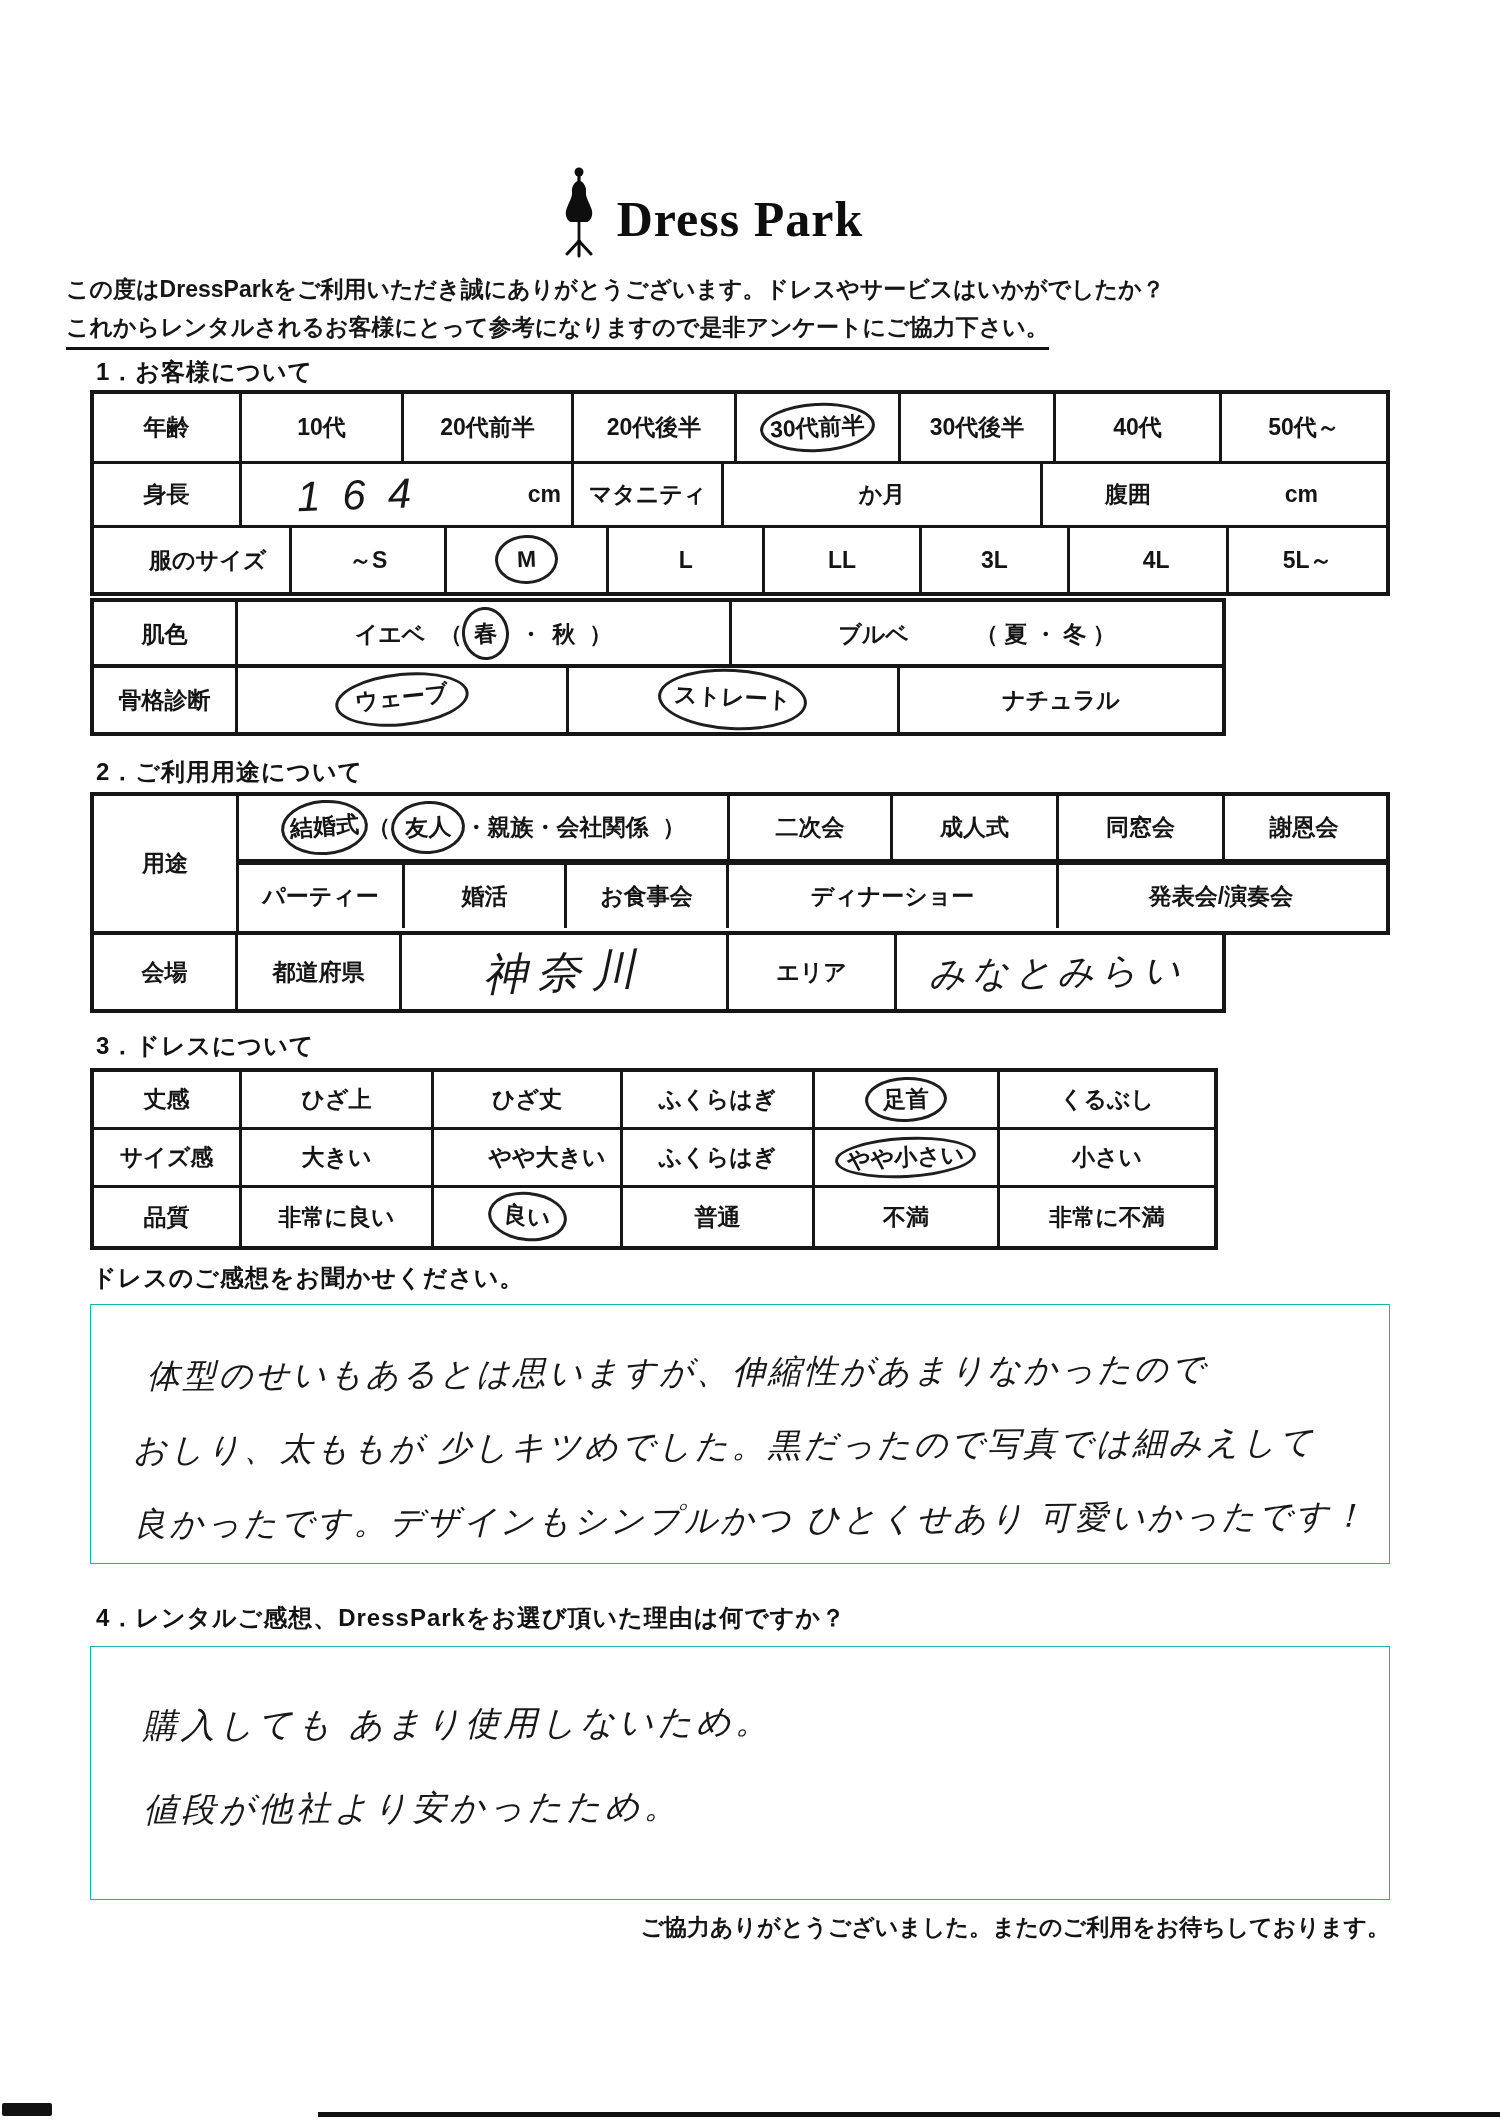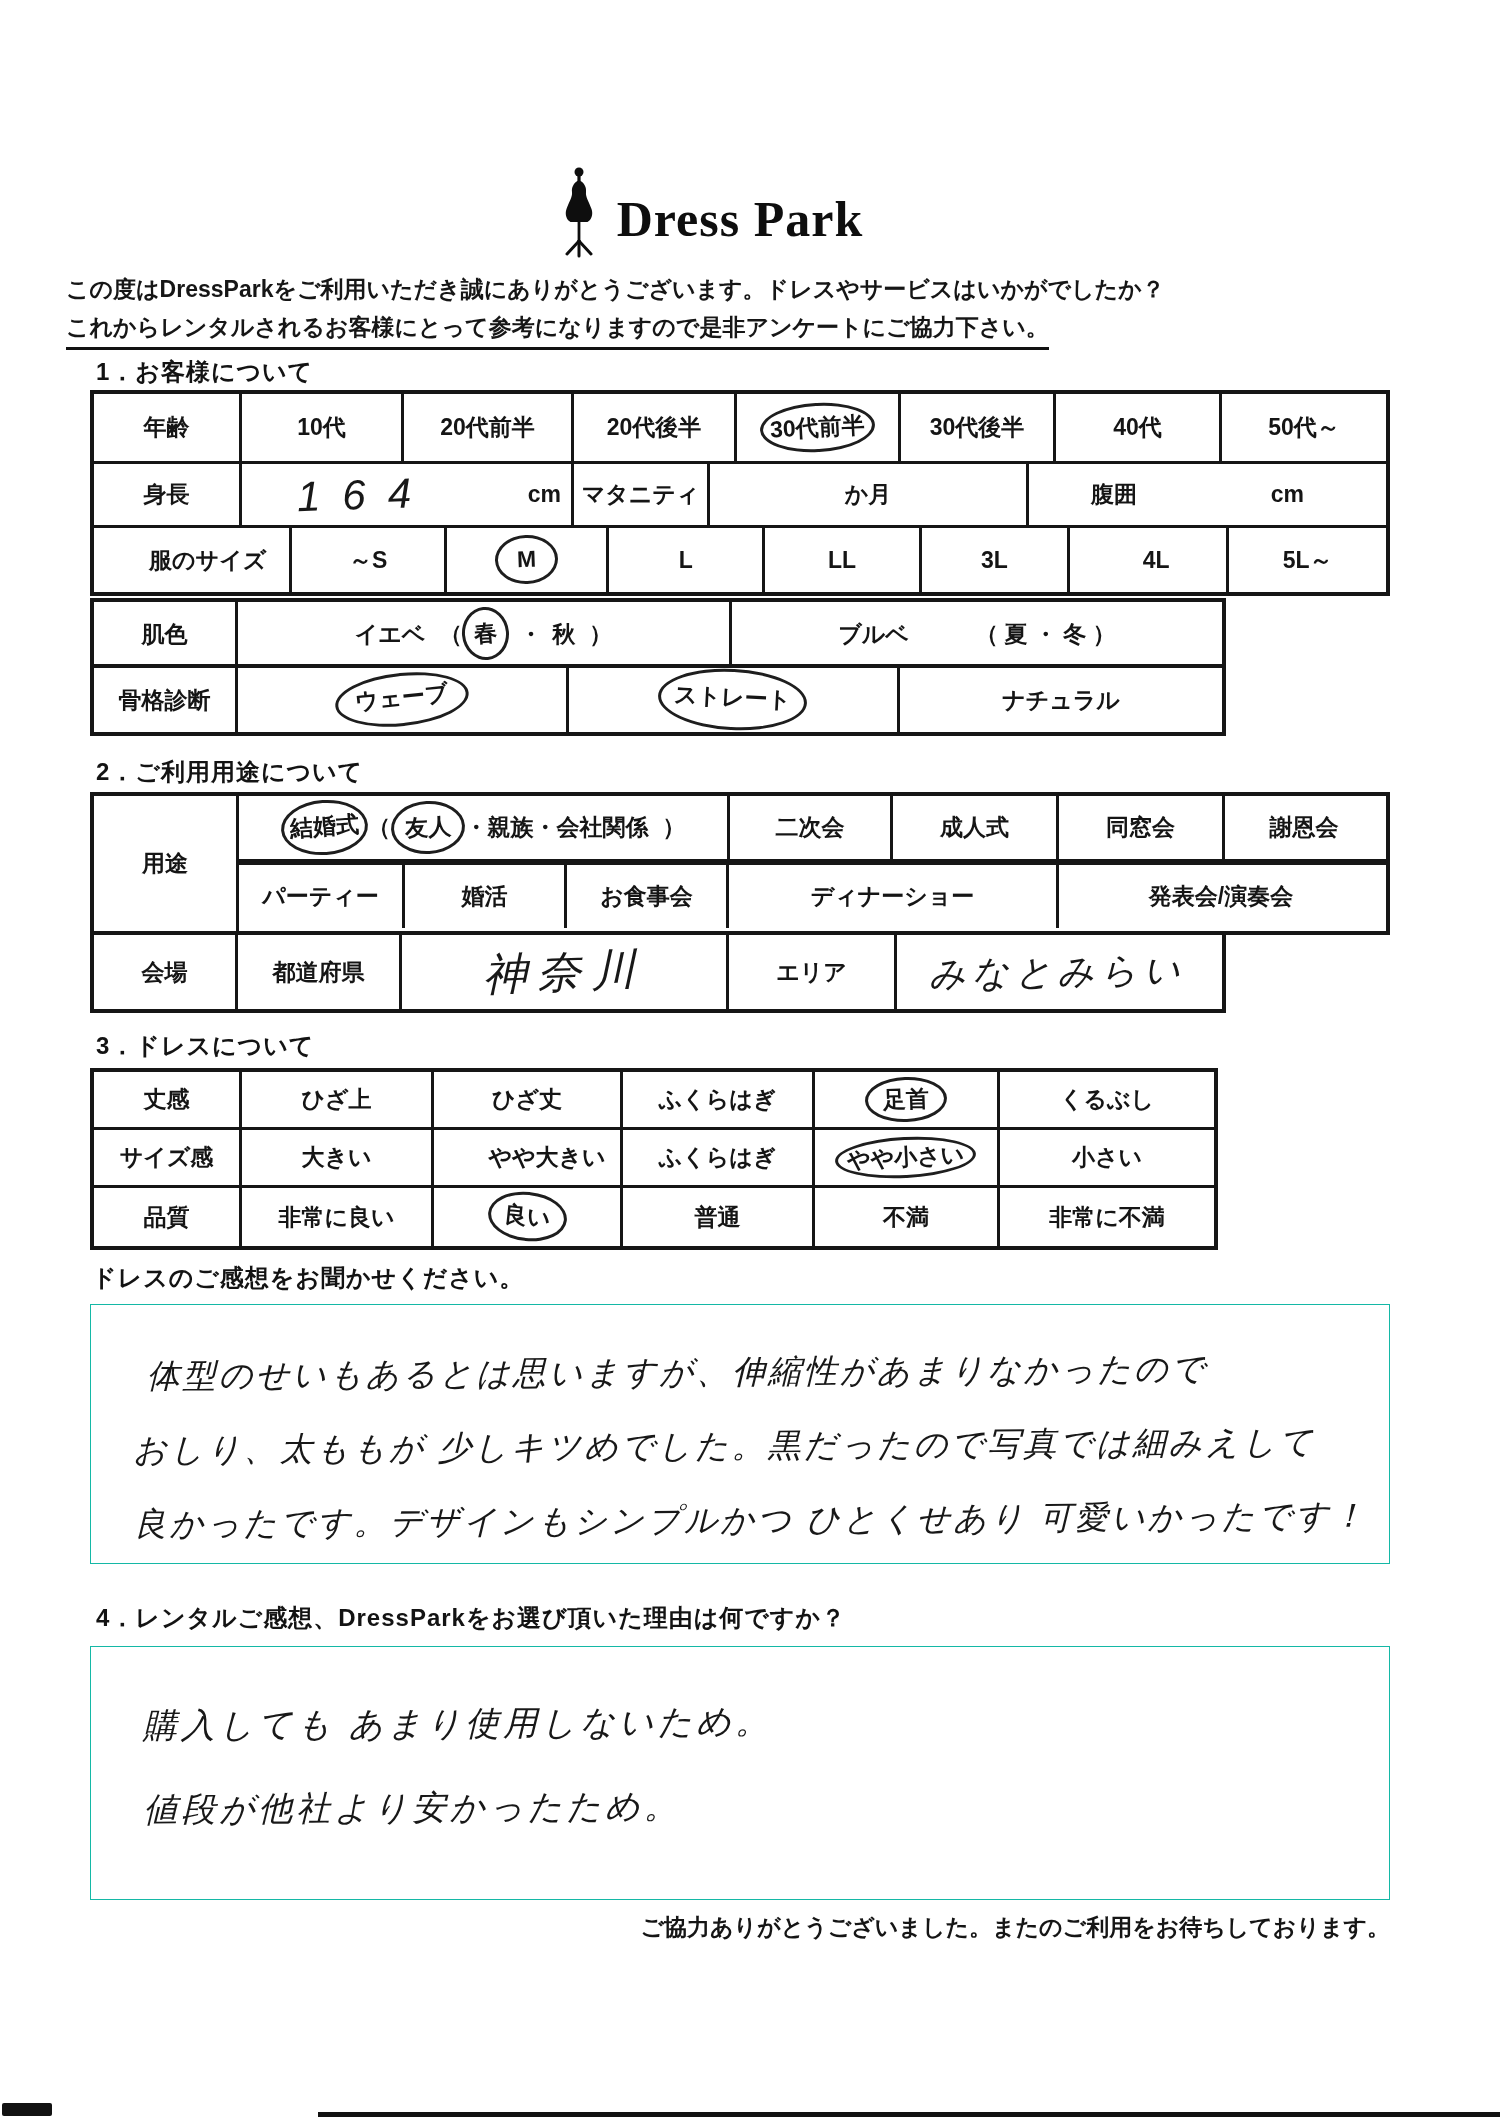--- a/index.html
+++ b/index.html
@@ -95,21 +95,21 @@
     <div class="tc" style="width:155px;">30代後半</div>
     <div class="tc" style="width:166px;">40代</div>
     <div class="tc" style="width:167px;">50代～</div>
   </div>
   <div class="trow" style="height:64px;">
     <div class="tc first" style="width:145px;">身長</div>
     <div class="tc" style="width:332px; justify-content:flex-start;">
       <span class="hand hw-height">164</span>
       <span class="unit-r">cm</span>
     </div>
-    <div class="tc" style="width:136px;">マタニティ</div>
+    <div class="tc" style="width:150px;">マタニティ</div>
     <div class="tc" style="width:319px;">か月</div>
     <div class="tc" style="width:333px; justify-content:space-between; padding:0 55px 0 62px;">
       <span>腹囲</span>
       <span>cm</span>
     </div>
   </div>
   <div class="trow last" style="height:64px;">
     <div class="tc first" style="width:171px;margin-left:32px;">服のサイズ</div>
     <div class="tc" style="width:162px;">～S</div>
     <div class="tc" style="width:170px;">

